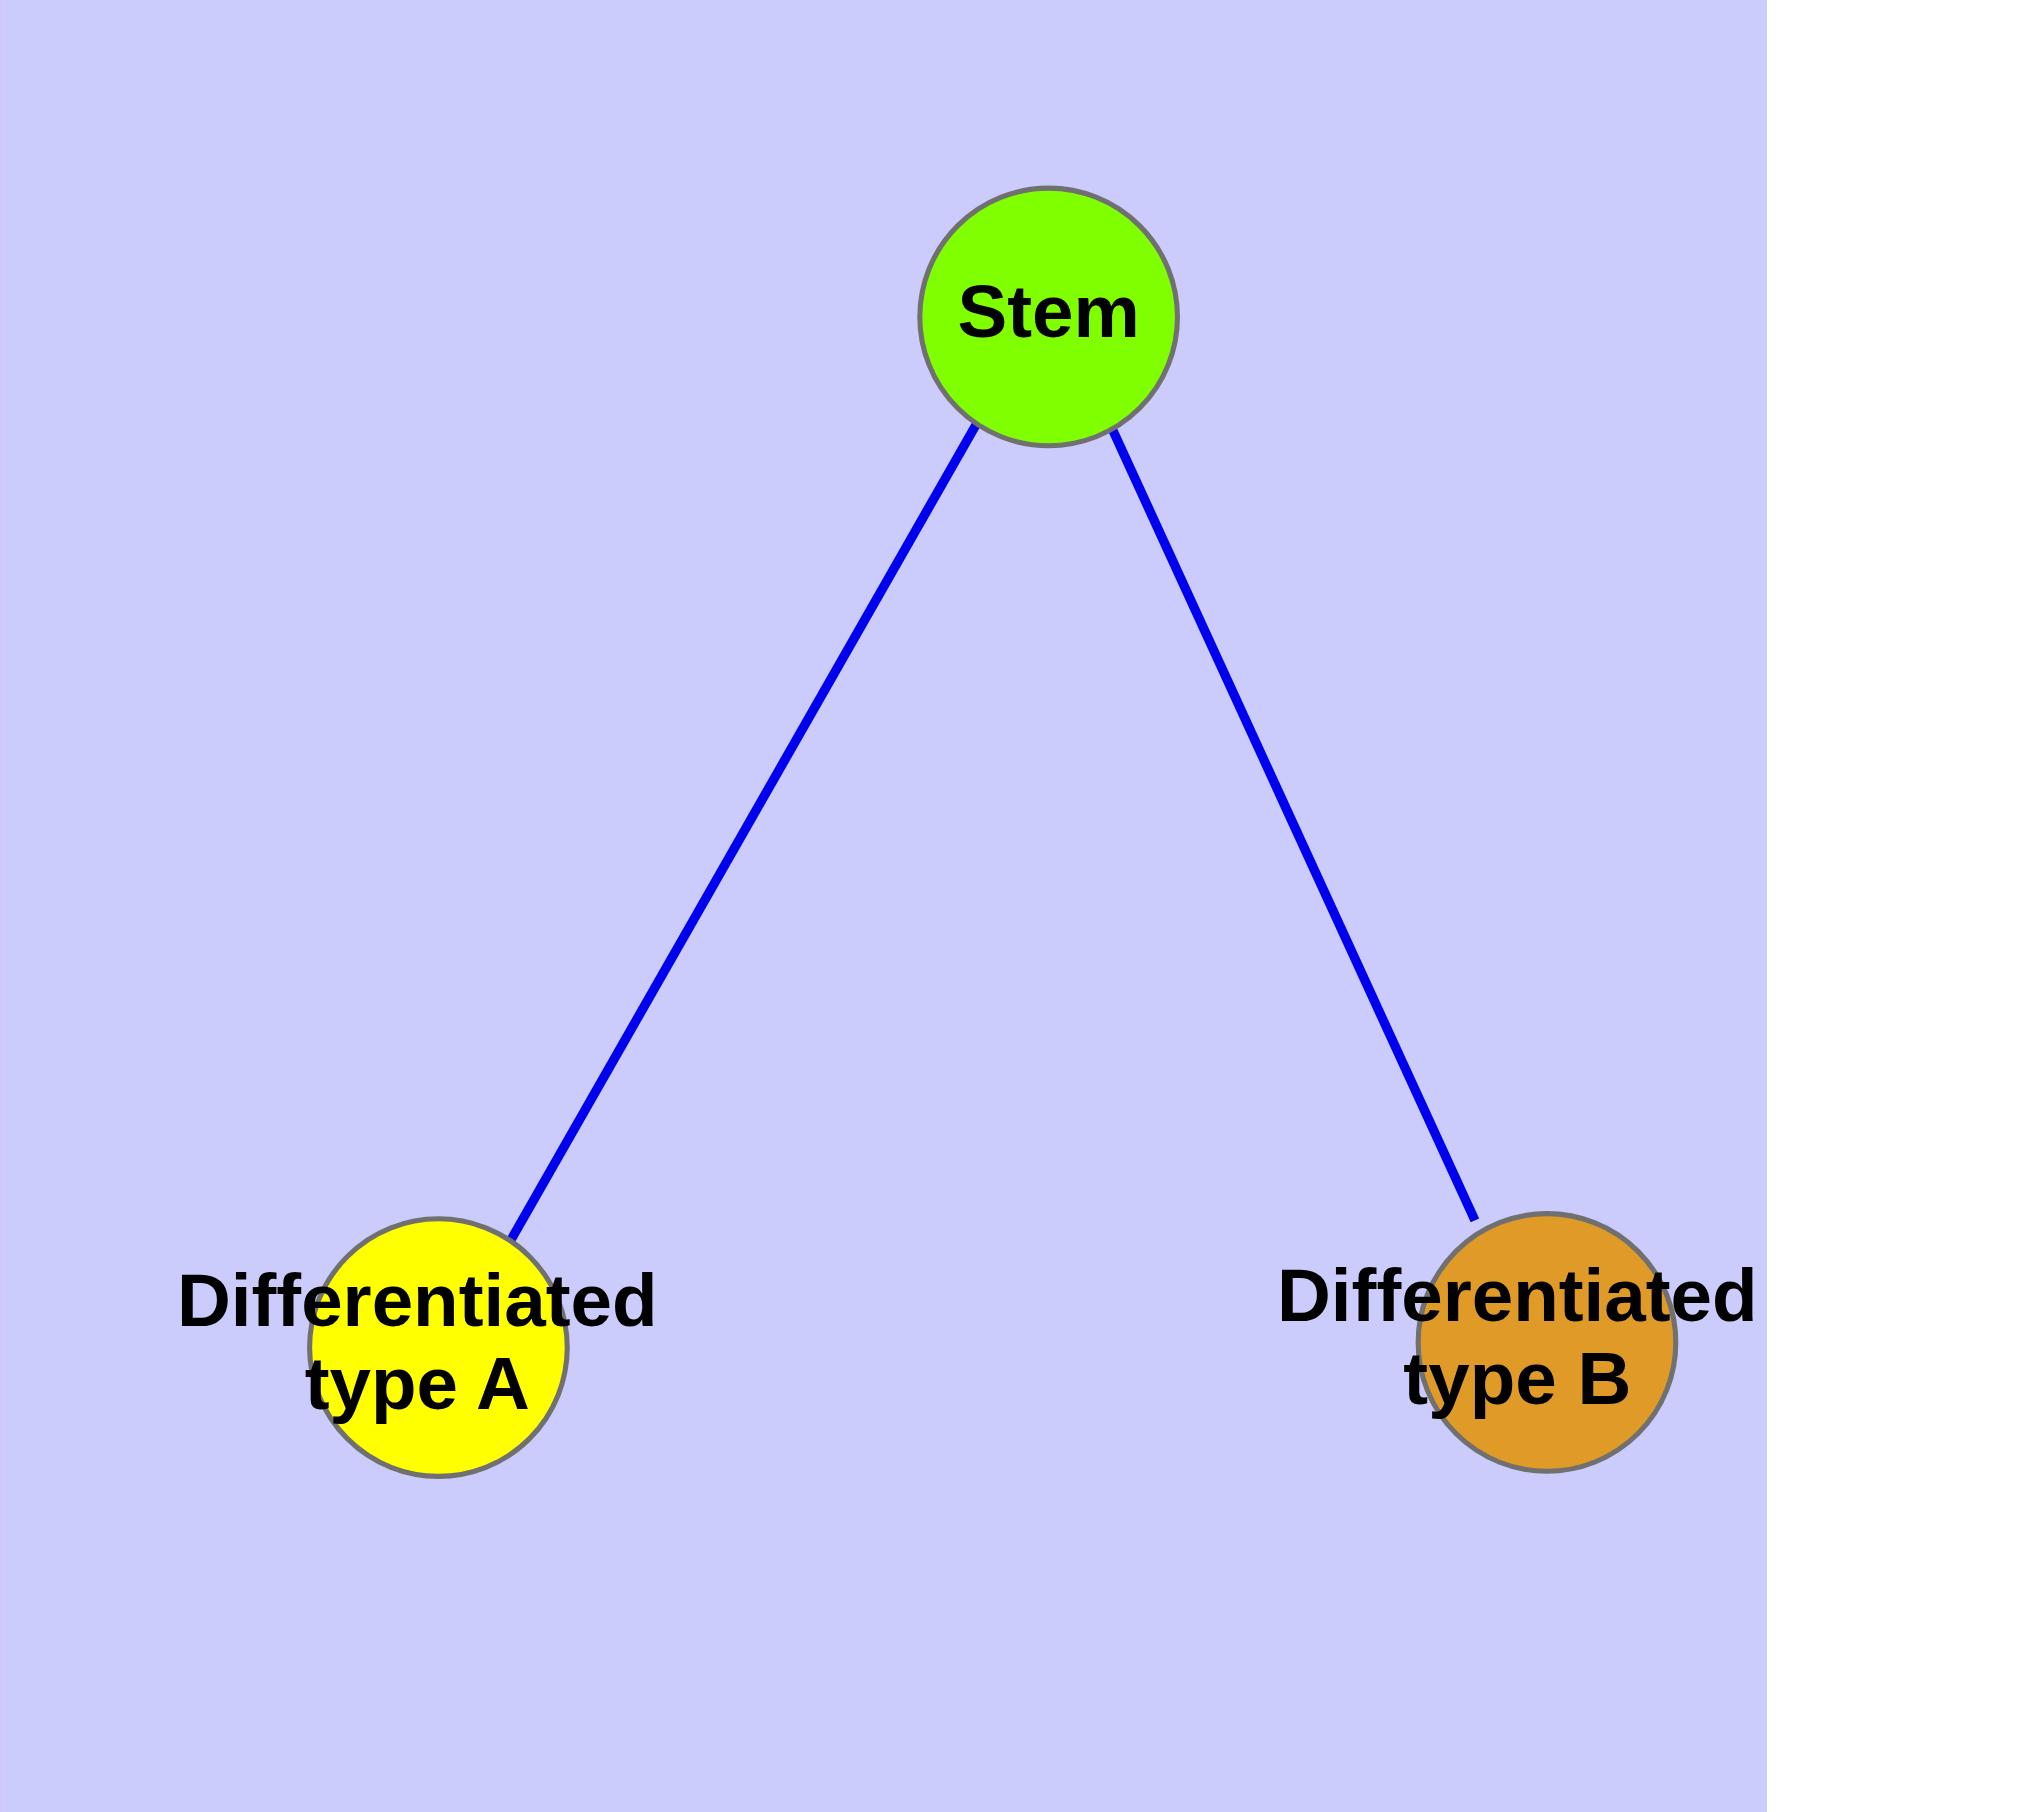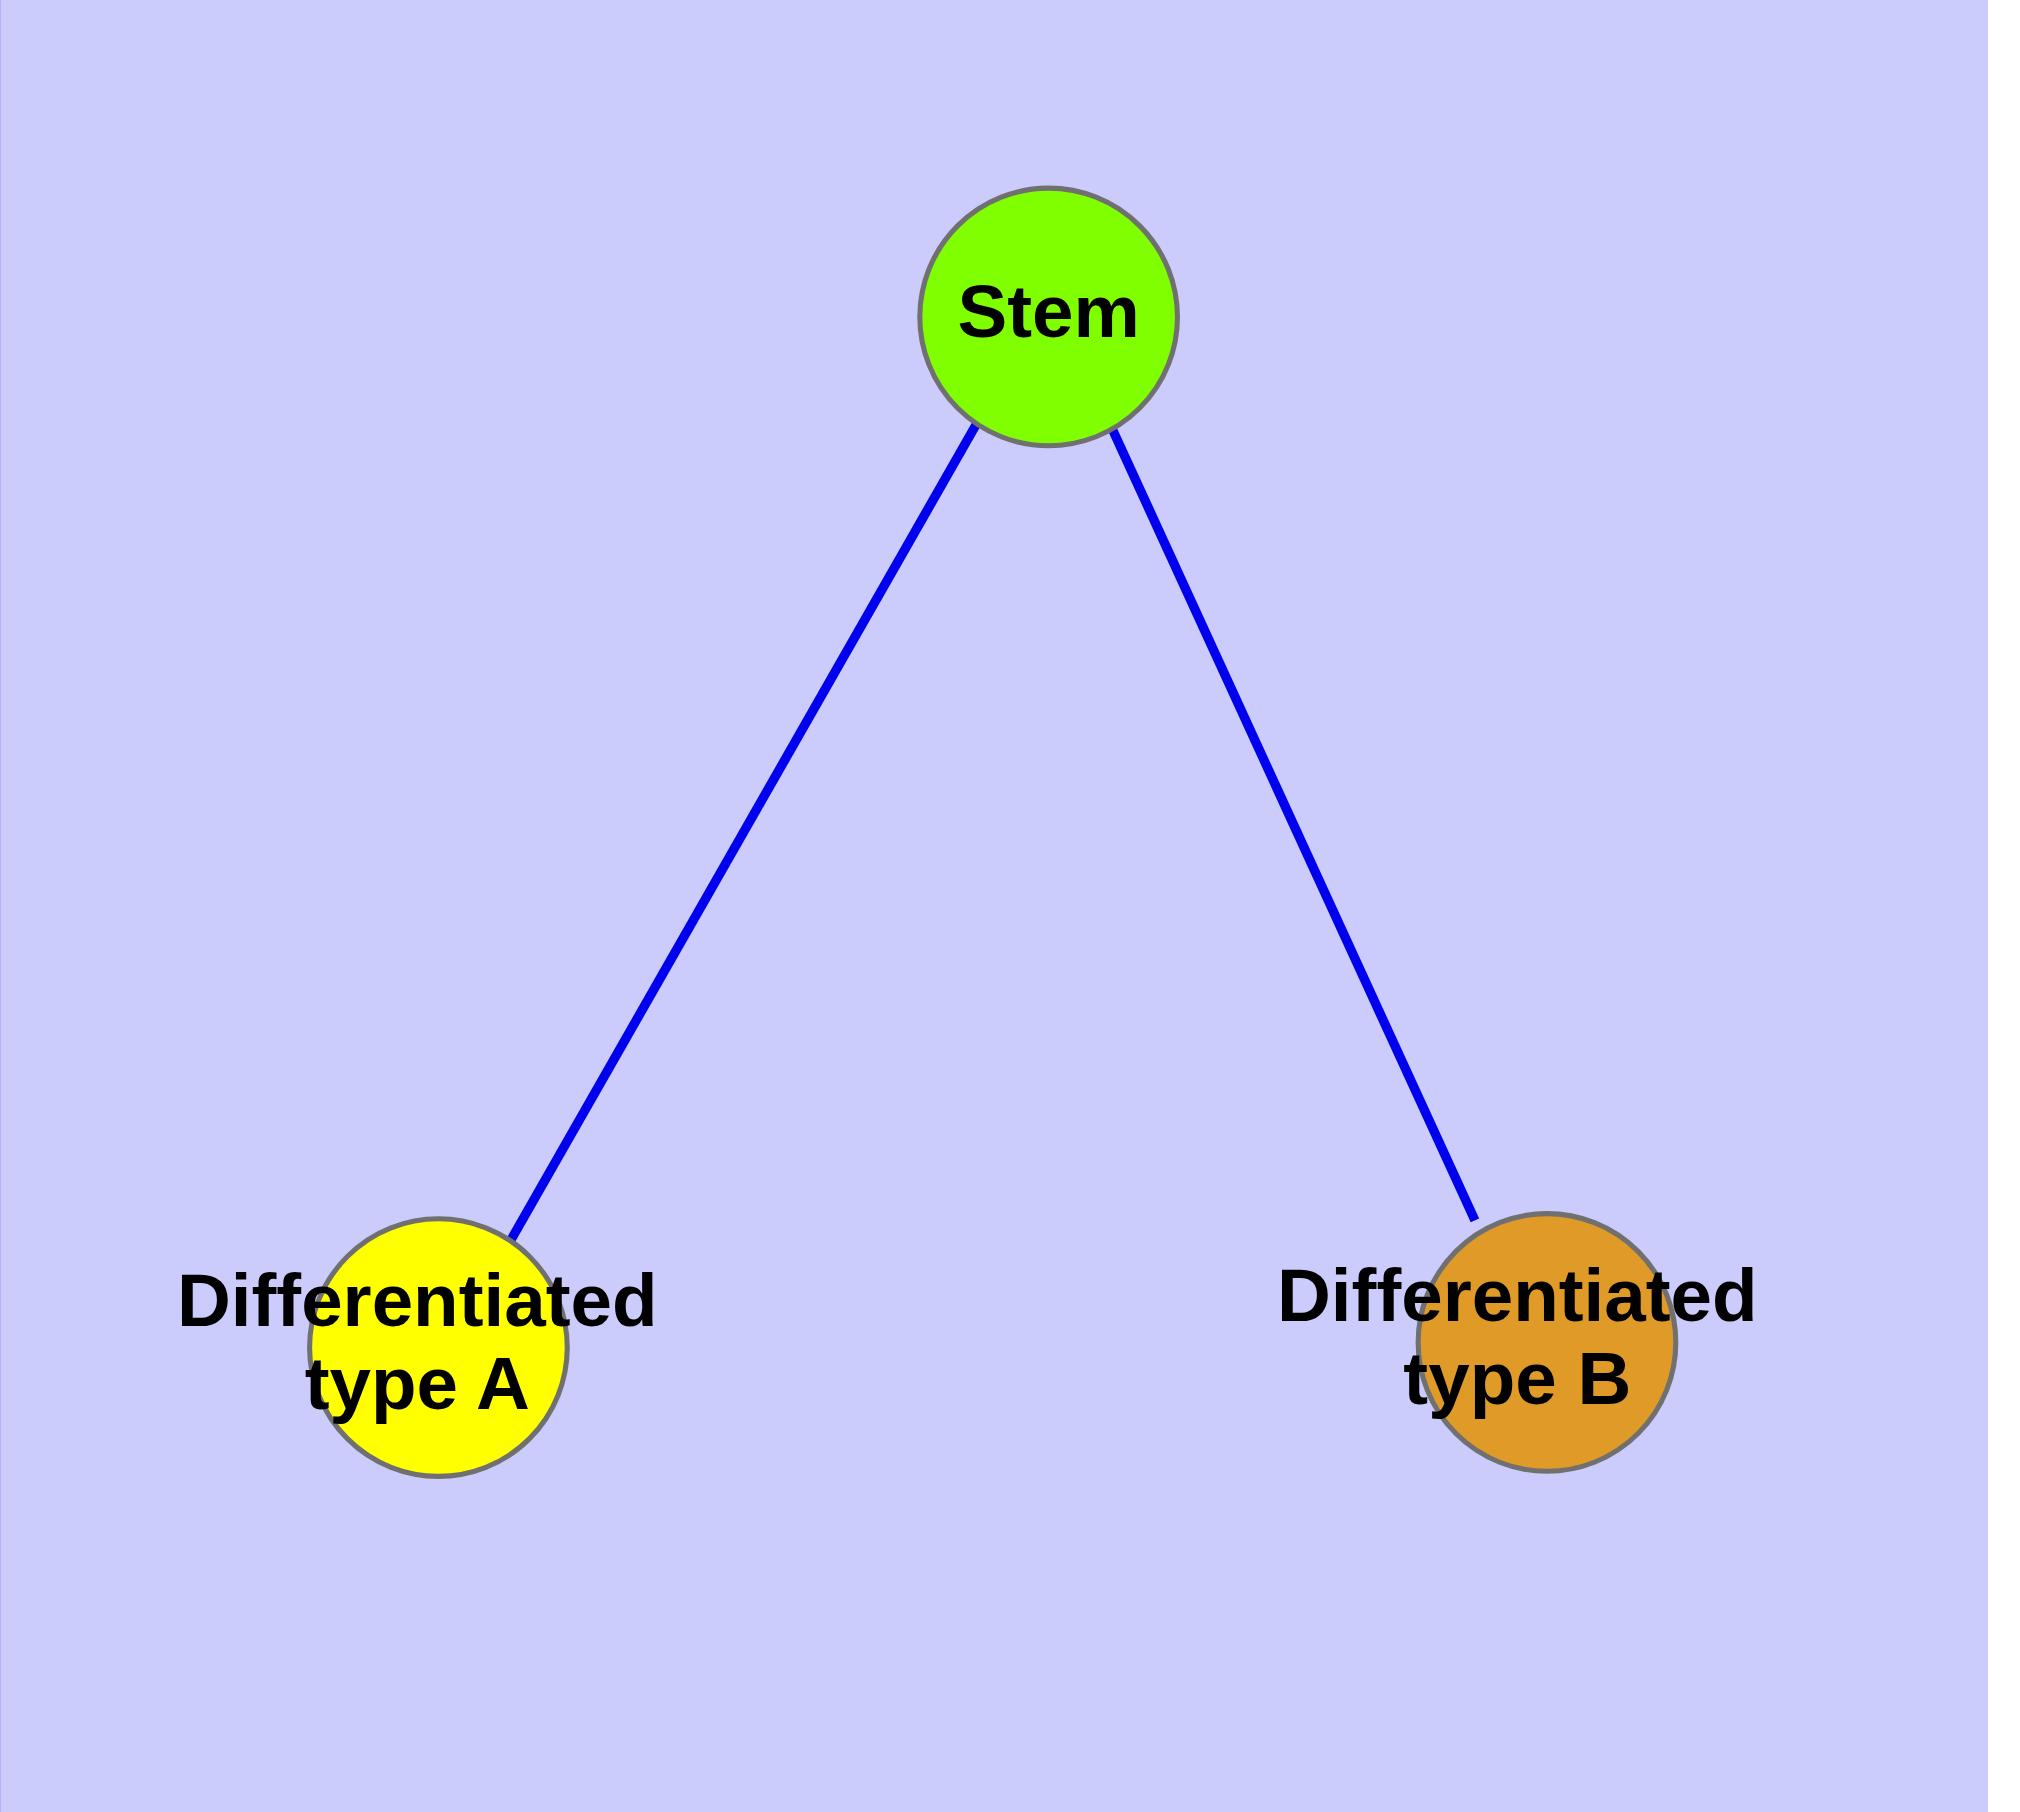--- a/index.html
+++ b/index.html
@@ -27,21 +27,21 @@
     font-weight: bold;
     fill: #000000;
     dominant-baseline: middle;
     text-anchor: middle;
     paint-order: normal;
   }
 </style>
 </head>
 <body>
 
-<div id="canvas-wrap" style="width: 1988px; height: 1812px; background: #8b5cf6;">
+<div id="canvas-wrap" style="width: 1767px; height: 1812px; background: #f0abfc;">
   <svg id="graph-svg" viewBox="0 0 2384 2138" xmlns="http://www.w3.org/2000/svg" style="width: 2021px; height: 1812px;">
 
     <rect id="bg-rect" x="0" y="0" width="2384" height="2138" fill="#ccccfc"></rect>
 
     <g id="edges-layer">
         <line x1="1152" y1="500" x2="602" y2="1464" stroke="#0000ee" stroke-width="11" stroke-linecap="butt"></line>
         <line x1="1312" y1="506" x2="1740" y2="1440" stroke="#0000ee" stroke-width="11" stroke-linecap="butt"></line>
       </g>
     <g id="nodes-layer">
         <circle cx="1237" cy="374" r="152" fill="#80ff00" stroke="#707070" stroke-width="6"></circle>

